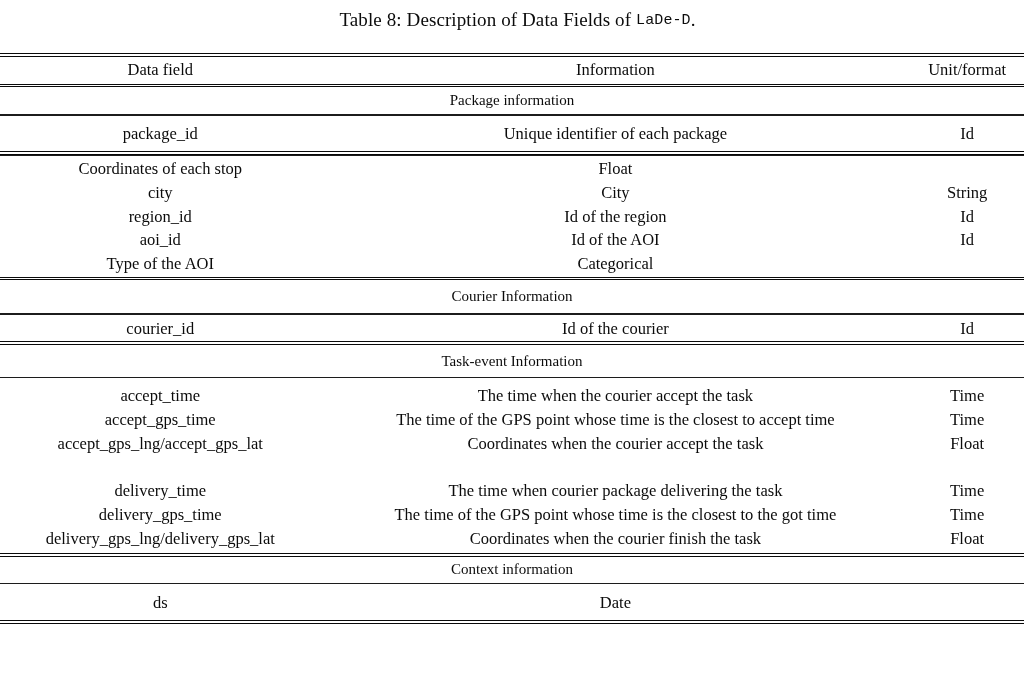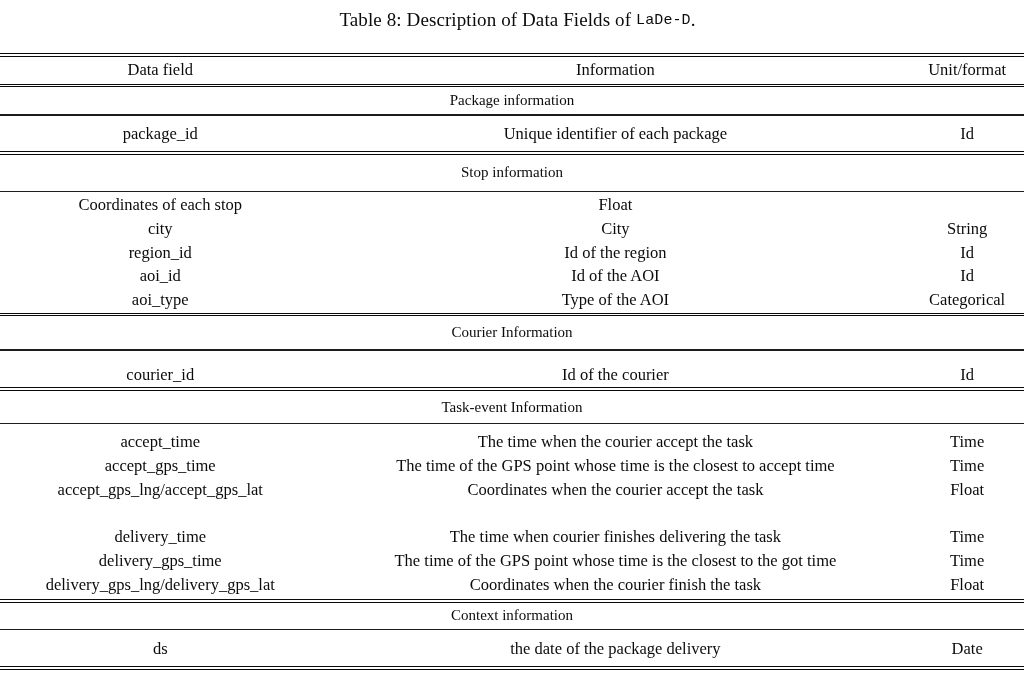--- a/index.html
+++ b/index.html
@@ -76,21 +76,20 @@
     <div class="sec" style="height:27px;">Package information</div>
     <div class="rule-s"></div>
     <div class="grid" style="padding:6px 0;">
       <div class="cell">package_id</div>
       <div class="cell">Unique identifier of each package</div>
       <div class="cell">Id</div>
     </div>
 
     <div class="rule-d"></div>
 
-    <div class="sec" style="height:36px;">Stop information</div>
     <div class="rule-s"></div>
     <div style="padding:1px 0;">
       <div class="grid">
         <div class="cell">Coordinates of each stop</div>
         <div class="cell">Float</div>
       </div>
       <div class="grid">
         <div class="cell">city</div>
         <div class="cell">City</div>
         <div class="cell">String</div>
@@ -99,31 +98,30 @@
         <div class="cell">region_id</div>
         <div class="cell">Id of the region</div>
         <div class="cell">Id</div>
       </div>
       <div class="grid">
         <div class="cell">aoi_id</div>
         <div class="cell">Id of the AOI</div>
         <div class="cell">Id</div>
       </div>
       <div class="grid">
-        <div class="cell">aoi_type</div>
         <div class="cell">Type of the AOI</div>
         <div class="cell">Categorical</div>
       </div>
     </div>
 
     <div class="rule-d"></div>
 
     <div class="sec" style="height:33px;">Courier Information</div>
     <div class="rule-s"></div>
-    <div class="grid" style="padding:12px 0 1px 0;">
+    <div class="grid" style="padding:2px 0 1px 0;">
       <div class="cell">courier_id</div>
       <div class="cell">Id of the courier</div>
       <div class="cell">Id</div>
     </div>
 
     <div class="rule-d"></div>
 
     <div class="sec" style="height:32px;">Task-event Information</div>
     <div class="rule-s"></div>
     <div style="padding:6px 0 3px 0;">
@@ -138,41 +136,40 @@
         <div class="cell">Time</div>
       </div>
       <div class="grid">
         <div class="cell">accept_gps_lng/accept_gps_lat</div>
         <div class="cell">Coordinates when the courier accept the task</div>
         <div class="cell">Float</div>
       </div>
       <div class="spacer"></div>
       <div class="grid">
         <div class="cell">delivery_time</div>
-        <div class="cell">The time when courier finishes delivering the task</div>
+        <div class="cell">The time when courier package delivering the task</div>
         <div class="cell">Time</div>
       </div>
       <div class="grid">
         <div class="cell">delivery_gps_time</div>
         <div class="cell">The time of the GPS point whose time is the closest to the got time</div>
         <div class="cell">Time</div>
       </div>
       <div class="grid">
         <div class="cell">delivery_gps_lng/delivery_gps_lat</div>
         <div class="cell">Coordinates when the courier finish the task</div>
         <div class="cell">Float</div>
       </div>
     </div>
 
     <div class="rule-d"></div>
 
     <div class="sec" style="height:26px;">Context information</div>
     <div class="rule-s"></div>
     <div class="grid" style="padding:7px 0 5px 0;">
       <div class="cell">ds</div>
-      <div class="cell">the date of the package delivery</div>
       <div class="cell">Date</div>
     </div>
 
     <div class="rule-d"></div>
 
   </div>
 </div>
 
 </body></html>

